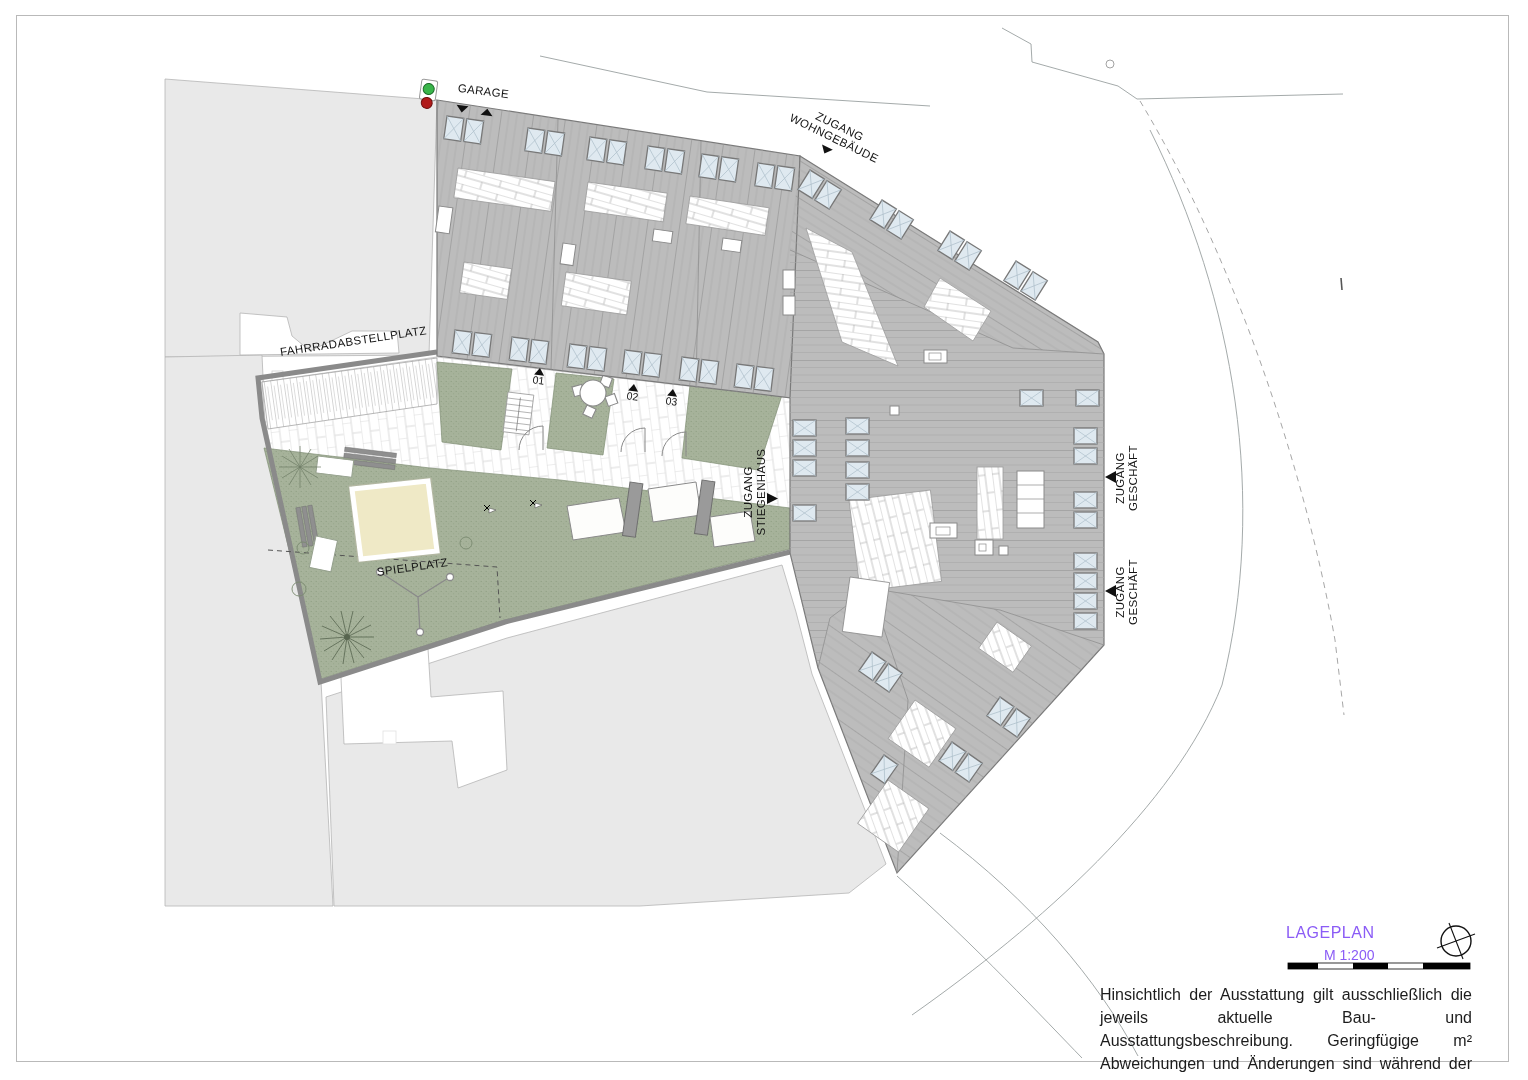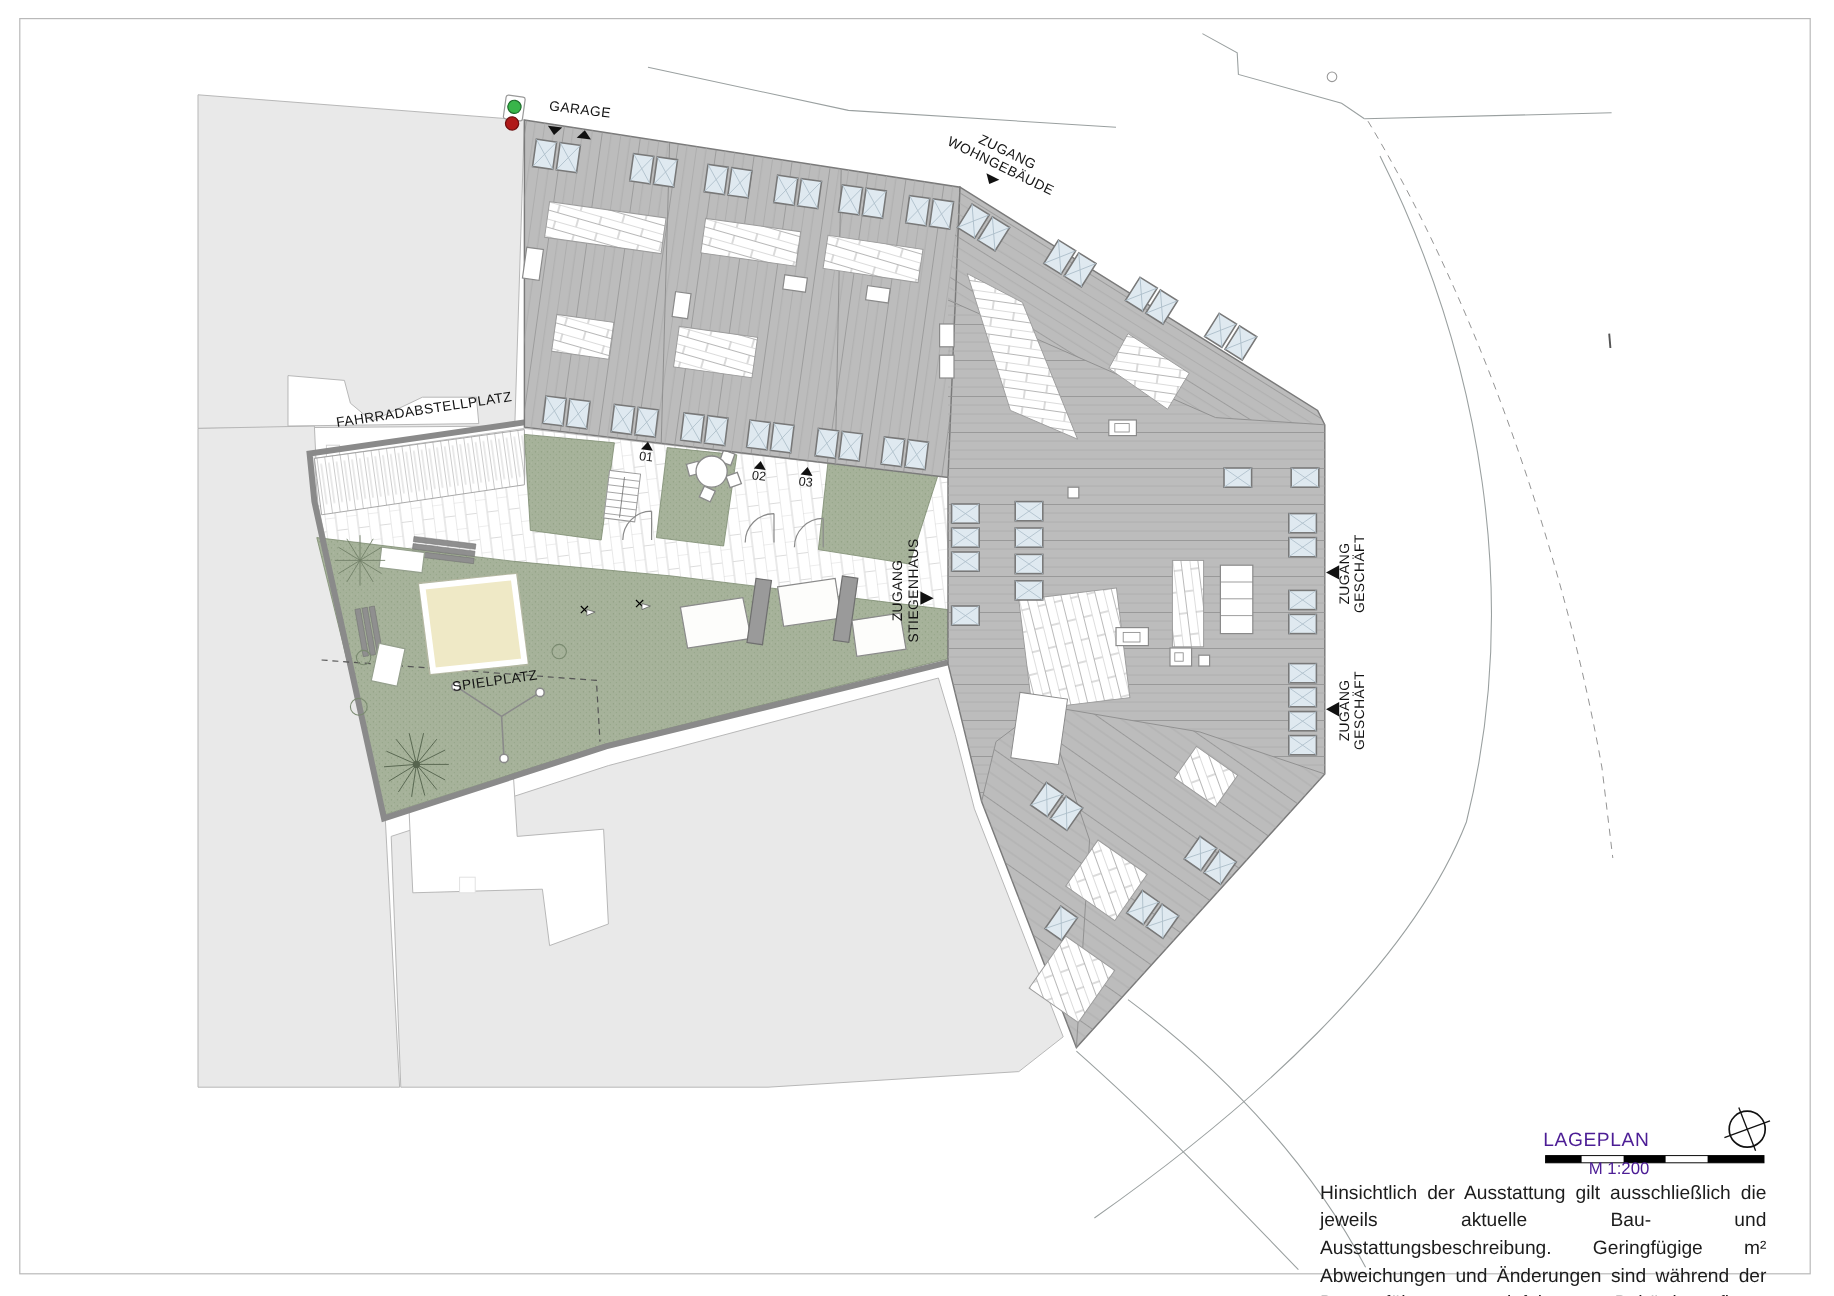--- a/index.html
+++ b/index.html
@@ -1,21 +1,21 @@
 <!DOCTYPE html>
 <html><head>
 <meta charset="utf-8">
 <style>
   html,body{margin:0;padding:0;background:#ffffff;}
   #sheet{position:relative;width:1528px;height:1080px;background:#fff;overflow:hidden;
          font-family:"Liberation Sans",sans-serif;}
   #plan-svg{position:absolute;left:0;top:0;}
   .svg-label{fill:#141414;font-family:"Liberation Sans",sans-serif;font-size:11.5px;letter-spacing:.4px;}
   .svg-label-small{fill:#141414;font-family:"Liberation Sans",sans-serif;font-size:10.5px;}
-  #titleblock{position:absolute;left:1286px;top:924px;color:#4c1d95;margin-top:18px;}
+  #titleblock{position:absolute;left:1286px;top:924px;color:#8b5cf6;}
   #tb-title{font-size:16px;letter-spacing:.5px;}
   #tb-scale{font-size:14px;margin-top:5px;text-align:right;}
   #disclaimer{position:absolute;left:1100px;top:983px;width:372px;
               font-size:16px;line-height:1.44;text-align:justify;color:#1c1c1c;}
 </style>
 </head>
 <body>
 
 <div id="sheet">
 <svg id="plan-svg" width="1528" height="1080" viewBox="0 0 1528 1080">

